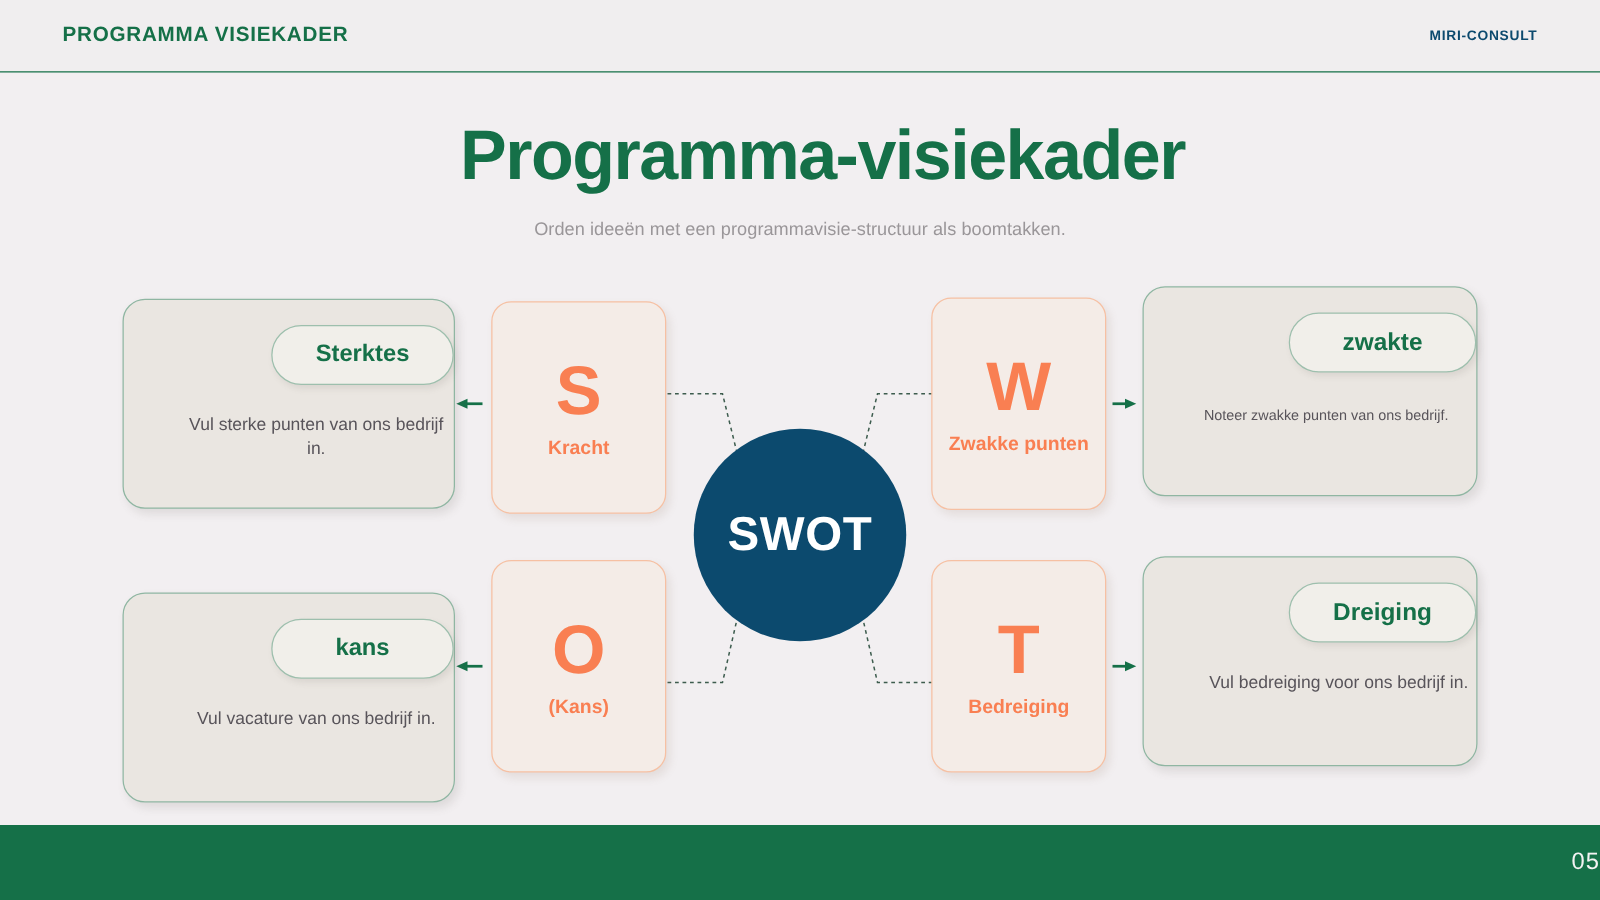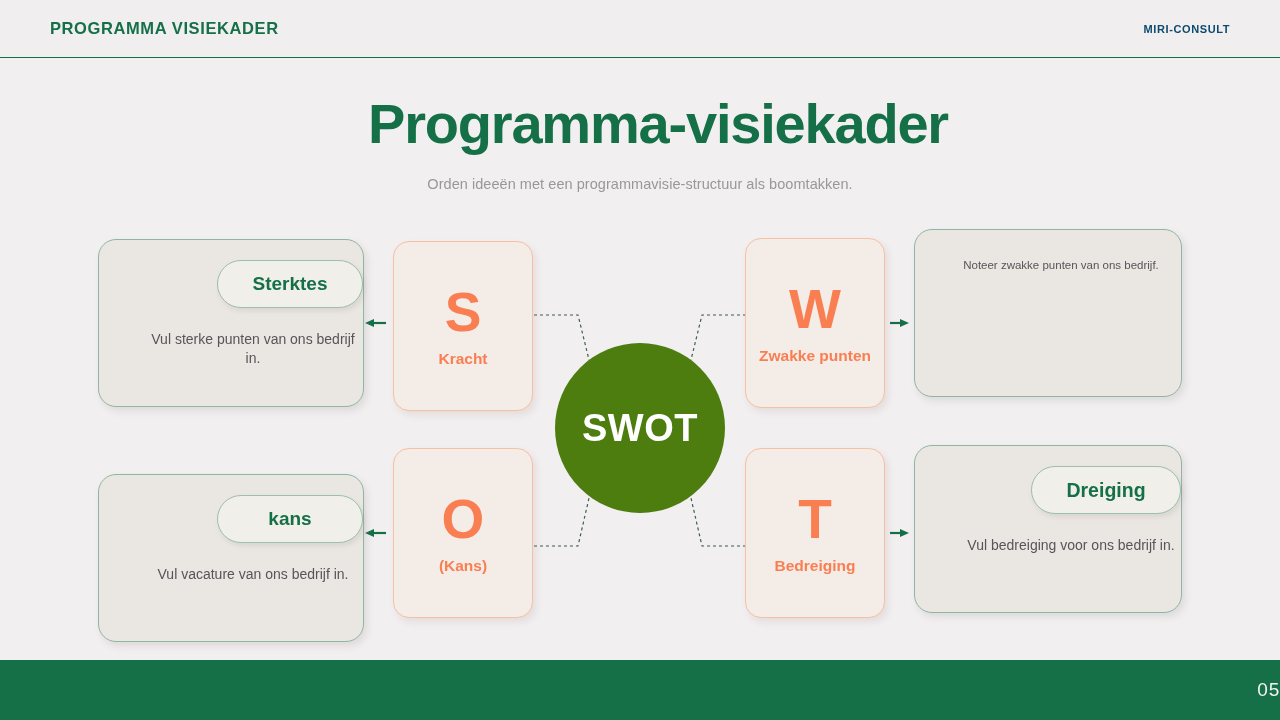--- a/index.html
+++ b/index.html
@@ -149,21 +149,21 @@
   #card-o { left: 393px; top: 448px; }
   #card-w { left: 745px; top: 238px; }
   #card-t { left: 745px; top: 448px; }
 
   
   .swot-circle {
     position: absolute;
     left: 555px; top: 343px;
     width: 170px; height: 170px;
     border-radius: 50%;
-    background: #4d7c0f;
+    background: #0c4a6e;
     display: flex;
     align-items: center;
     justify-content: center;
     color: #ffffff;
     font-size: 38px;
     font-weight: bold;
     letter-spacing: 0.5px;
   }
 
   
@@ -236,20 +236,23 @@
   </svg>
 
   <div class="outer-card oc-left" id="outer-strength">
     <div class="pill">
       <span>Sterktes</span>
     </div>
     <div class="outer-desc">Vul sterke punten van ons bedrijf in.</div>
   </div>
 
   <div class="outer-card oc-right" id="outer-weak">
+    <div class="pill">
+      <span>zwakte</span>
+    </div>
     <div class="outer-desc">Noteer zwakke punten van ons bedrijf.</div>
   </div>
 
   <div class="outer-card oc-left" id="outer-opportunity">
     <div class="pill">
       <span>kans</span>
     </div>
     <div class="outer-desc">Vul vacature van ons bedrijf in.</div>
   </div>
 

